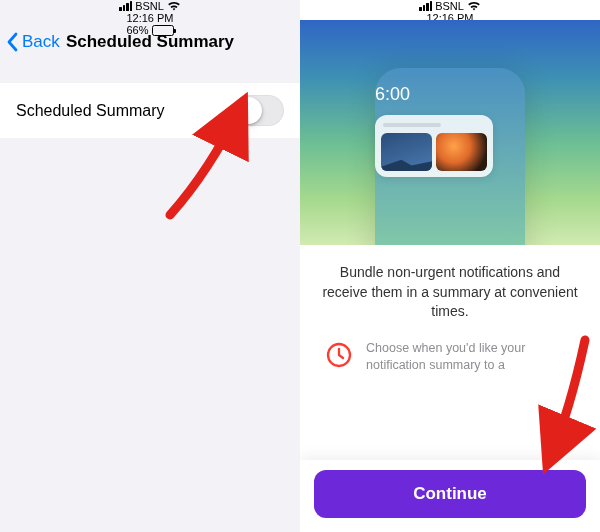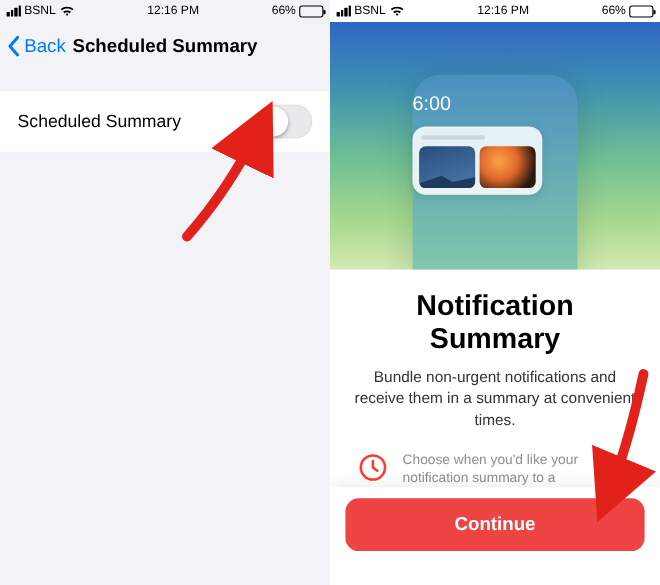--- a/index.html
+++ b/index.html
@@ -23,20 +23,21 @@
   
   .status-bar {
     height: 20px;
     display: flex;
     align-items: center;
     justify-content: space-between;
     padding: 0 6px;
     font-size: 11px;
     font-weight: 500;
     color: #000;
+    flex-direction: column;
   }
   .status-left, .status-right { display: flex; align-items: center; gap: 3px; }
   .signal { display: inline-flex; align-items: flex-end; gap: 1px; }
   .signal span { width: 2.5px; background: #000; border-radius: 0.5px; }
   .signal span:nth-child(1){height:4px;} .signal span:nth-child(2){height:6px;}
   .signal span:nth-child(3){height:8px;} .signal span:nth-child(4){height:10px;}
   .wifi { width: 14px; height: 10px; }
   .batt-wrap { display: inline-flex; align-items: center; gap: 2px; }
   .battery { width: 22px; height: 11px; border: 1px solid #000; border-radius: 2.5px; position: relative; }
   .battery::after { content:""; position:absolute; right:-3px; top:3px; width:2px; height:4px; background:#000; border-radius:0 1px 1px 0;}
@@ -154,27 +155,27 @@
   .feat-txt .fsub { font-size:12.5px; color:#8e8e93; line-height:1.35; }
 
   
   .bottom {
     position:absolute; left:0; right:0; bottom:0;
     padding: 10px 14px 6px;
     background:#fff;
     box-shadow: 0 -3px 14px rgba(0,0,0,0.07);
   }
   .btn-primary {
-    background:#ef4444;
+    background:#6d28d9;
     color:#fff;
     font-size:17px; font-weight:600;
     height:48px;
     border-radius:12px;
     display:flex; align-items:center; justify-content:center;
-    margin-bottom:25px;
+    margin-bottom:8px;
   }
   .btn-secondary {
     color:#0a84ff;
     font-size:16px; font-weight:600;
     text-align:center;
     padding:6px 0 2px;
   }
 </style>
 </head>
 <body>
@@ -259,21 +260,20 @@
         <div class="top-line"></div>
         <div class="thumbs">
           <div class="thumb a"></div>
           <div class="thumb b"></div>
         </div>
       </div>
     </div>
   </div>
 
   <div class="onb">
-    <h1>Notification Summary</h1>
     <p>Bundle non-urgent notifications and receive them in a summary at convenient times.</p>
 
     <div class="feat">
       <div class="feat-icon">
         <svg width="28" height="28" viewBox="0 0 28 28">
             <circle cx="14" cy="14" r="11" fill="none" stroke="#ff3b30" stroke-width="2.3"></circle>
             <path d="M14 8 V14 L18 17" stroke="#ff3b30" stroke-width="2.3" fill="none" stroke-linecap="round" stroke-linejoin="round"></path>
           </svg>
       </div>
       <div class="feat-txt">

